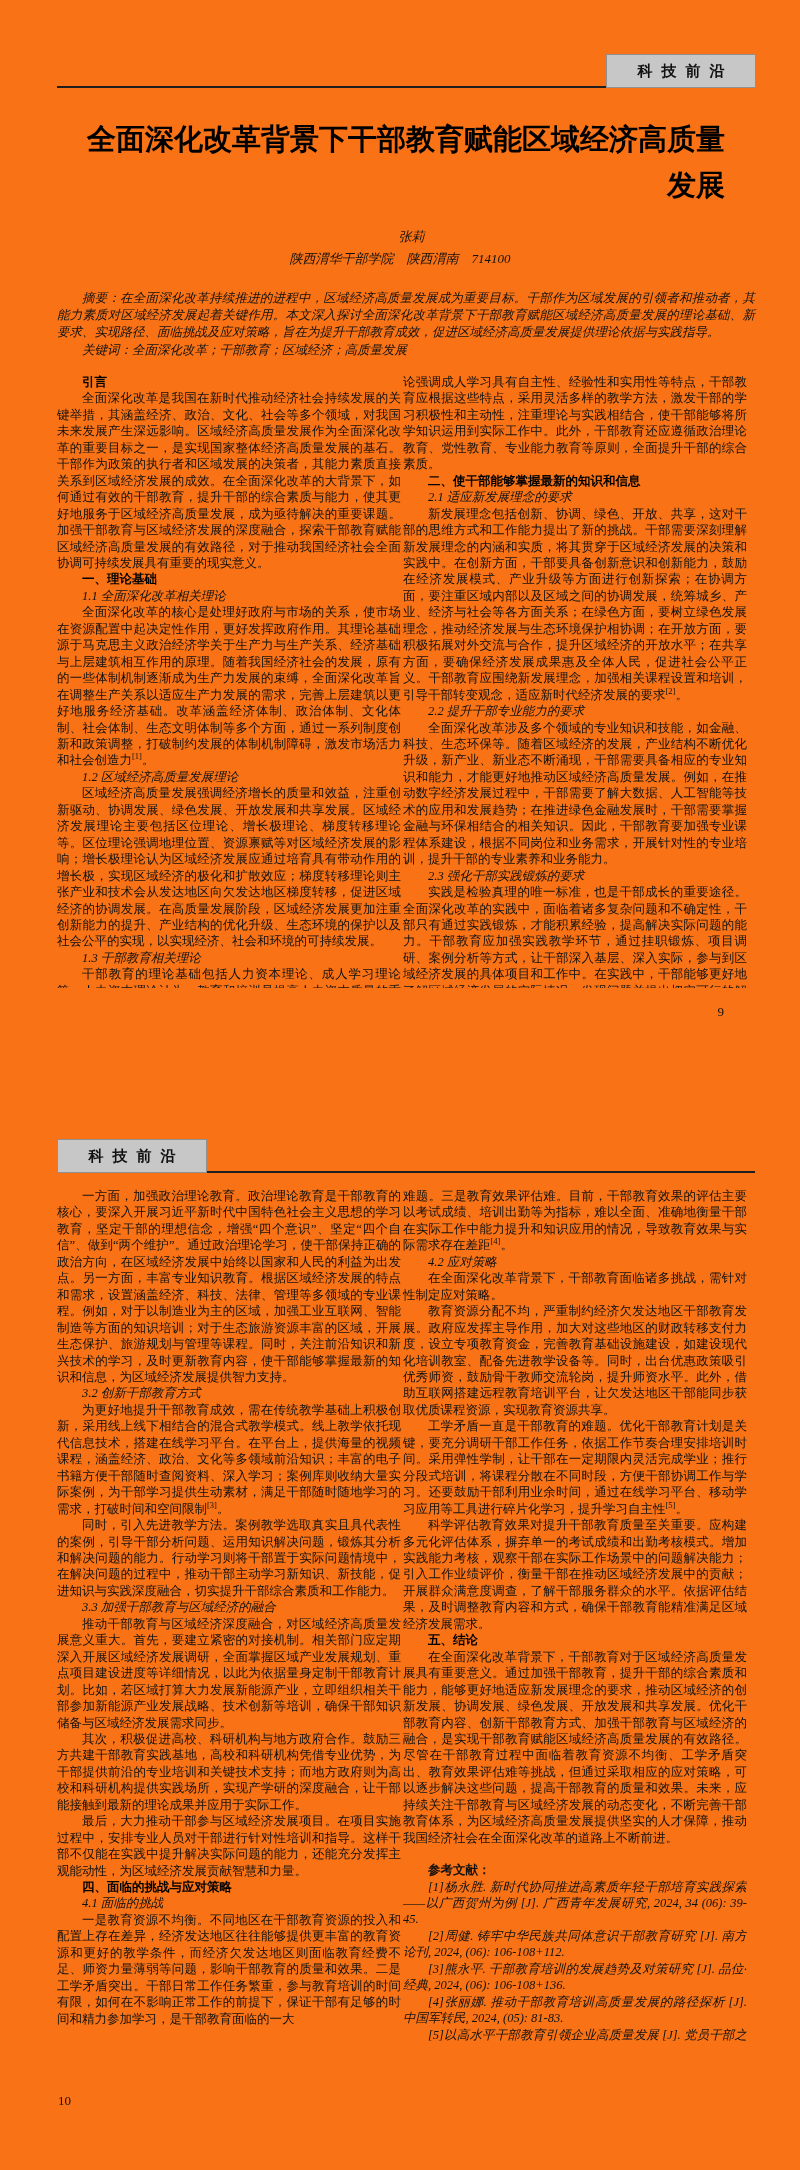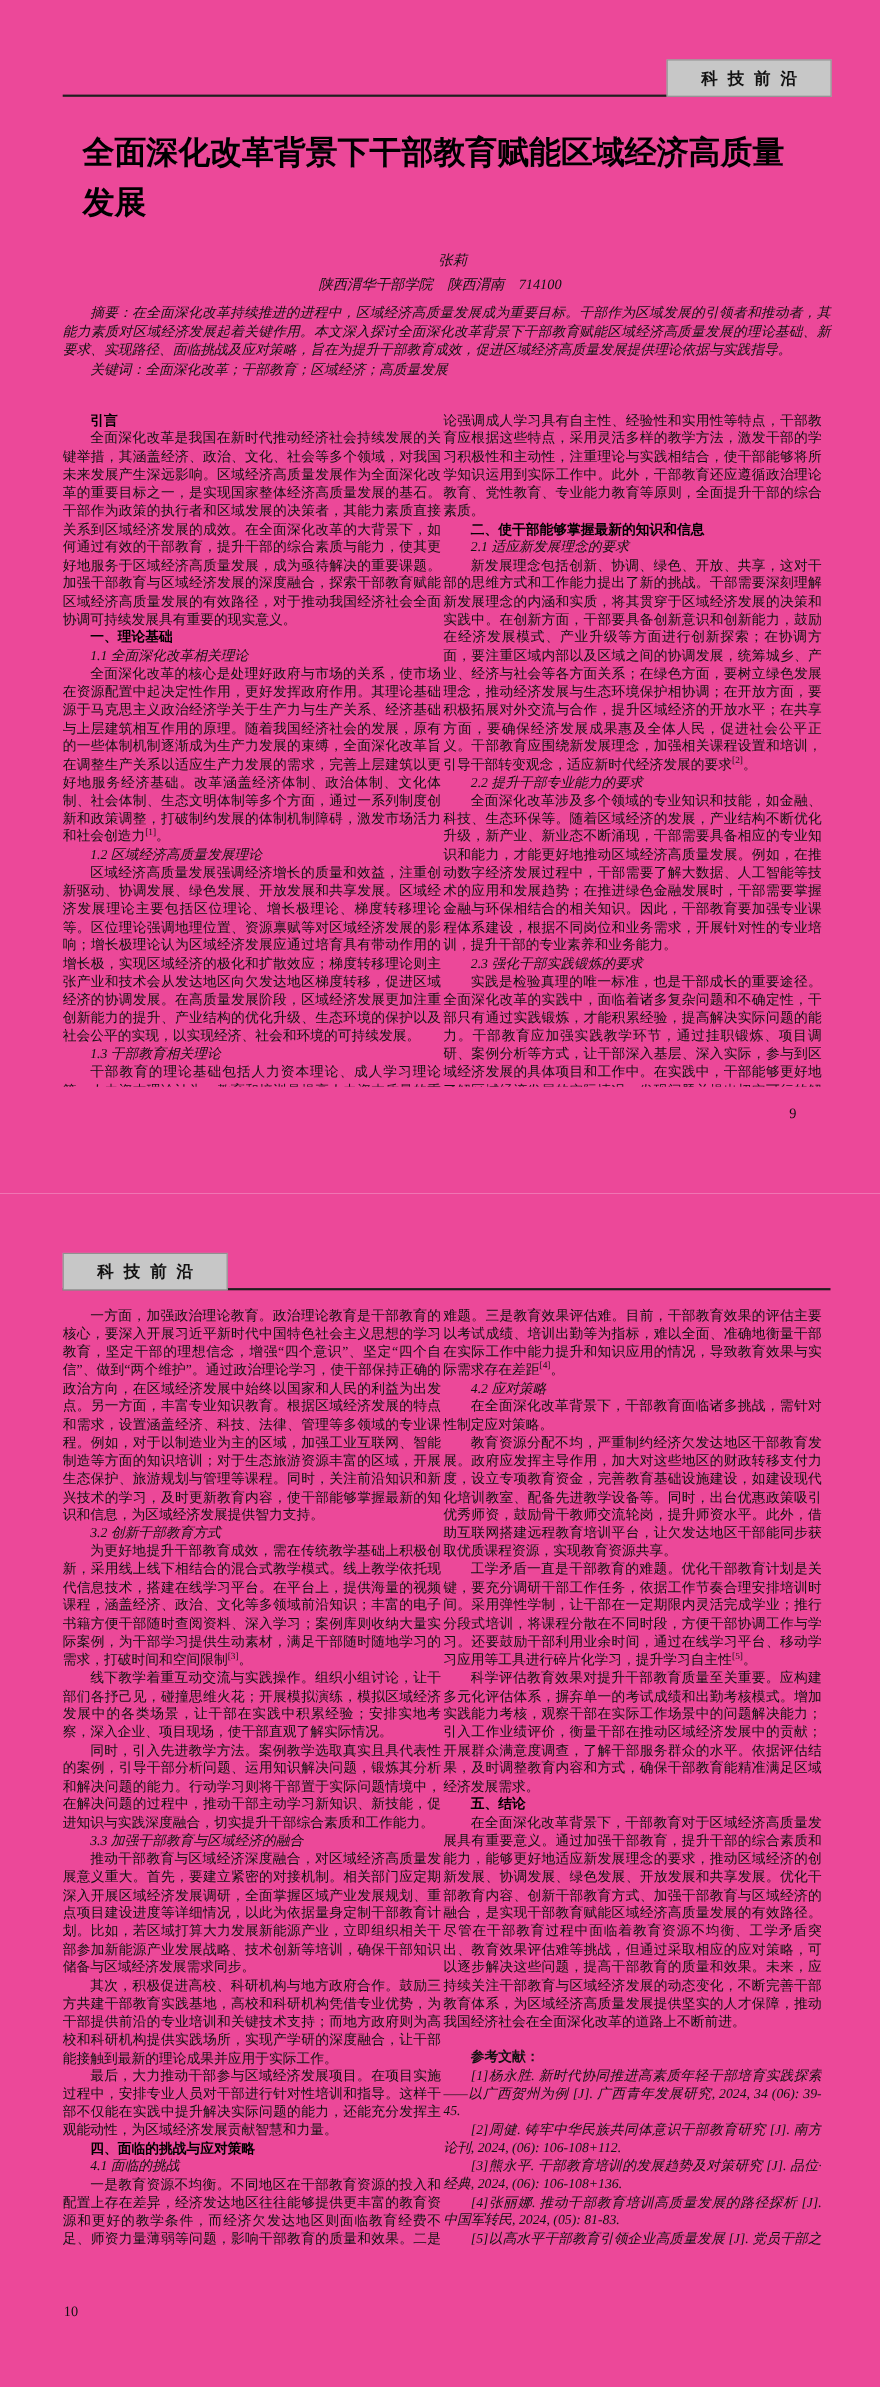--- a/index.html
+++ b/index.html
@@ -4,54 +4,54 @@
 <style>
   * { margin:0; padding:0; box-sizing:border-box; }
   html,body { background:#ffffff; }
   body {
     width:800px; margin:0 auto;
     font-family:"Liberation Serif","DejaVu Serif",serif;
     color:#111;
   }
   .sheet {
     position:relative; width:800px; height:1085px;
-    background:#ec4899; overflow:hidden;
+    background:#f97316; overflow:hidden;
   }
   
   .band-rule {
     position:absolute; top:86px; left:57px; width:698px; height:2px;
     background:#1f1f1f;
   }
   .band-box {
     position:absolute; top:54px; width:150px; height:34px;
     background:#c7c7c7; border:1px solid #909090;
     display:flex; align-items:center; justify-content:center;
     font-family:"Liberation Sans","DejaVu Sans",sans-serif;
     font-weight:bold; font-size:15px; color:#111;
     letter-spacing:9px; padding-left:9px;
   }
   .sheet--one .band-box { right:44px; }
   .sheet--two .band-box { left:57px; }
 
   
   .title {
     position:absolute; top:116px; left:75px; width:650px;
-    text-align:left; font-weight:bold;
+    text-align:right; font-weight:bold;
     font-size:29px; line-height:46px; color:#000;
   }
   .author {
     position:absolute; top:228px; left:0; width:100%;
     text-align:center; font-size:13px; font-style:italic;padding-left:23px;
   }
   .affil {
     position:absolute; top:250px; left:0; width:100%;
     text-align:center; font-size:13px; font-style:italic;
   }
   .abstract {
-    position:absolute; top:276px; left:57px; width:698px;
+    position:absolute; top:290px; left:57px; width:698px;
     font-style:italic; font-size:12.5px; line-height:16.8px;
     text-align:justify;
   }
   .abstract p { text-indent:2em; }
   .abstract .kw { margin-top:2px; }
 
   
   .cols {
     position:absolute; left:57px; width:698px;
     display:flex; gap:2px;
@@ -126,21 +126,20 @@
   <div class="band-rule"></div>
   <div class="band-box">
     <span>科技前沿</span>
   </div>
 
   <div class="cols">
     <div class="col">
         <p class="blk para">一方面，加强政治理论教育。政治理论教育是干部教育的核心，要深入开展习近平新时代中国特色社会主义思想的学习教育，坚定干部的理想信念，增强“四个意识”、坚定“四个自信”、做到“两个维护”。通过政治理论学习，使干部保持正确的政治方向，在区域经济发展中始终以国家和人民的利益为出发点。另一方面，丰富专业知识教育。根据区域经济发展的特点和需求，设置涵盖经济、科技、法律、管理等多领域的专业课程。例如，对于以制造业为主的区域，加强工业互联网、智能制造等方面的知识培训；对于生态旅游资源丰富的区域，开展生态保护、旅游规划与管理等课程。同时，关注前沿知识和新兴技术的学习，及时更新教育内容，使干部能够掌握最新的知识和信息，为区域经济发展提供智力支持。</p>
         <p class="blk sub">3.2 创新干部教育方式</p>
         <p class="blk para">为更好地提升干部教育成效，需在传统教学基础上积极创新，采用线上线下相结合的混合式教学模式。线上教学依托现代信息技术，搭建在线学习平台。在平台上，提供海量的视频课程，涵盖经济、政治、文化等多领域前沿知识；丰富的电子书籍方便干部随时查阅资料、深入学习；案例库则收纳大量实际案例，为干部学习提供生动素材，满足干部随时随地学习的需求，打破时间和空间限制<sup>[3]</sup>。</p>
-        <p class="blk para">线下教学着重互动交流与实践操作。组织小组讨论，让干部们各抒己见，碰撞思维火花；开展模拟演练，模拟区域经济发展中的各类场景，让干部在实践中积累经验；安排实地考察，深入企业、项目现场，使干部直观了解实际情况。</p>
         <p class="blk para">同时，引入先进教学方法。案例教学选取真实且具代表性的案例，引导干部分析问题、运用知识解决问题，锻炼其分析和解决问题的能力。行动学习则将干部置于实际问题情境中，在解决问题的过程中，推动干部主动学习新知识、新技能，促进知识与实践深度融合，切实提升干部综合素质和工作能力。</p>
         <p class="blk sub">3.3 加强干部教育与区域经济的融合</p>
         <p class="blk para">推动干部教育与区域经济深度融合，对区域经济高质量发展意义重大。首先，要建立紧密的对接机制。相关部门应定期深入开展区域经济发展调研，全面掌握区域产业发展规划、重点项目建设进度等详细情况，以此为依据量身定制干部教育计划。比如，若区域打算大力发展新能源产业，立即组织相关干部参加新能源产业发展战略、技术创新等培训，确保干部知识储备与区域经济发展需求同步。</p>
         <p class="blk para">其次，积极促进高校、科研机构与地方政府合作。鼓励三方共建干部教育实践基地，高校和科研机构凭借专业优势，为干部提供前沿的专业培训和关键技术支持；而地方政府则为高校和科研机构提供实践场所，实现产学研的深度融合，让干部能接触到最新的理论成果并应用于实际工作。</p>
         <p class="blk para">最后，大力推动干部参与区域经济发展项目。在项目实施过程中，安排专业人员对干部进行针对性培训和指导。这样干部不仅能在实践中提升解决实际问题的能力，还能充分发挥主观能动性，为区域经济发展贡献智慧和力量。</p>
         <p class="blk sec">四、面临的挑战与应对策略</p>
         <p class="blk sub">4.1 面临的挑战</p>
         <p class="blk para">一是教育资源不均衡。不同地区在干部教育资源的投入和配置上存在差异，经济发达地区往往能够提供更丰富的教育资源和更好的教学条件，而经济欠发达地区则面临教育经费不足、师资力量薄弱等问题，影响干部教育的质量和效果。二是工学矛盾突出。干部日常工作任务繁重，参与教育培训的时间有限，如何在不影响正常工作的前提下，保证干部有足够的时间和精力参加学习，是干部教育面临的一大</p>
       </div>
     <div class="col">

